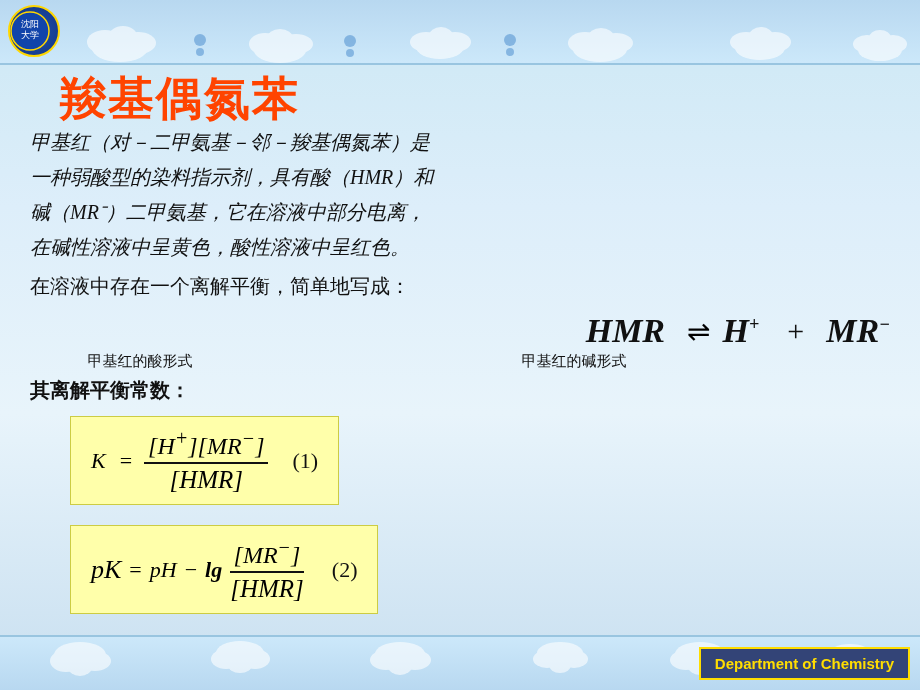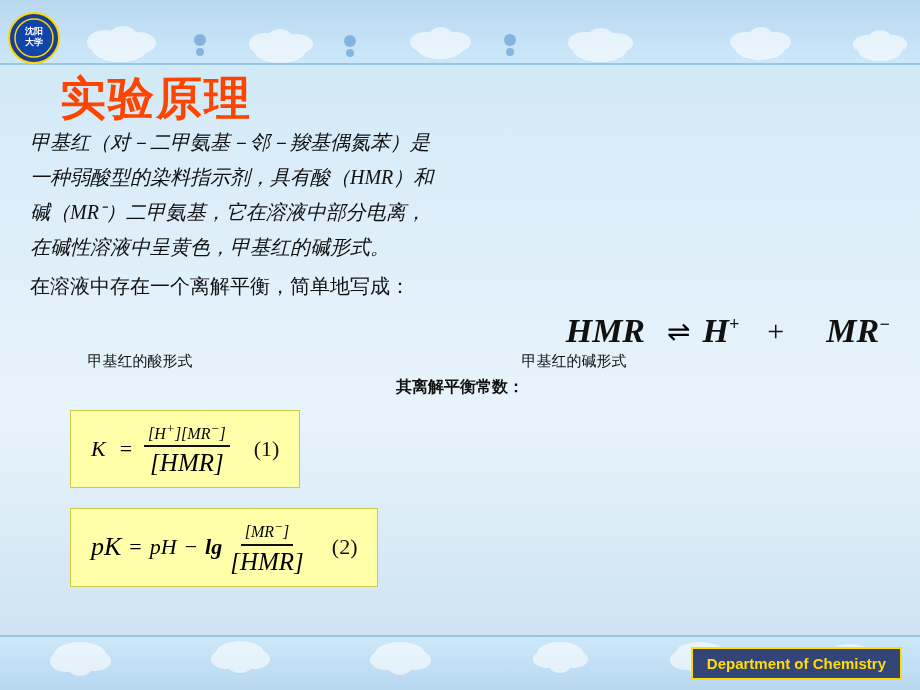--- a/index.html
+++ b/index.html
@@ -39,33 +39,33 @@
       left: 0;
       width: 100%;
       height: 55px;
       background: linear-gradient(180deg, #cce8fa 0%, #b8d8f0 100%);
       border-top: 2px solid #99c5e0;
     }
 
     
     .logo {
       position: absolute;
-      top: 12px;
+      top: 5px;
       left: 8px;
       width: 52px;
       height: 52px;
       border-radius: 50%;
       background: radial-gradient(circle, #2255aa, #113388);
       border: 2px solid #ffd700;
       display: flex;
       align-items: center;
-      justify-content: center;
+      justify-content: flex-start;
       color: white;
       font-size: 18px;
-      font-weight: bold;
+      font-weight: normal;
     }
 
     .logo-inner {
       display: flex;
       flex-direction: column;
       align-items: center;
       line-height: 1;
     }
 
     
@@ -166,26 +166,25 @@
       align-items: center;
       font-size: 15px;
       color: #111;
       margin-bottom: 6px;
       font-family: "SimSun", "STSong", serif;
       gap: 12px;
     }
 
     
     .para3 {
-      font-size: 16px;
+      font-size: 20px;
       color: #111;
       margin-bottom: 6px;
       font-family: "SimSun", "STSong", serif;
       font-weight: bold;
-      text-align: center;
     }
 
     
     .formula-box {
       background: #ffffaa;
       border: 1px solid #cccc44;
       display: inline-block;
       padding: 10px 20px;
       margin: 6px 0 6px 40px;
       font-family: "Times New Roman", serif;
@@ -202,21 +201,21 @@
       flex-direction: column;
       align-items: center;
       vertical-align: middle;
       margin: 0 4px;
     }
 
     .frac-num {
       border-bottom: 2px solid #111;
       padding: 0 4px 2px 4px;
       font-style: italic;
-      font-size: 16px;
+      font-size: 24px;
     }
 
     .frac-den {
       padding: 2px 4px 0 4px;
       font-style: italic;
       font-size: 25px;
     }
 
     .eq-number {
       font-size: 22px;
@@ -232,21 +231,21 @@
 
     .formula-eq {
       font-size: 22px;
       margin: 0 6px;
     }
 
     
     .dept-badge {
       position: absolute;
       bottom: 10px;
-      right: 18px;
+      right: 10px;
       background: #334477;
       color: #ffdd00;
       font-size: 15px;
       font-weight: bold;
       font-family: Arial, sans-serif;
       padding: 6px 14px;
       border: 2px solid #ffdd00;
     }
   </style>
 </head>
@@ -304,39 +303,39 @@
   <div class="logo">
     <div class="logo-inner">
       <svg width="40" height="40" viewBox="0 0 40 40">
         <circle cx="20" cy="20" r="19" fill="#1144aa" stroke="#ffd700" stroke-width="1.5"></circle>
         <text x="20" y="16" text-anchor="middle" fill="white" font-size="9" font-family="sans-serif">沈阳</text>
         <text x="20" y="27" text-anchor="middle" fill="white" font-size="9" font-family="sans-serif">大学</text>
       </svg>
     </div>
   </div>
 
-  <div class="title">实验原理</div>
+  <div class="title">羧基偶氮苯</div>
 
   <div class="content">
 
     <div class="para1">
       <span>甲基红（对－二甲氨基－邻－羧基偶氮苯）是</span><br>
       <span>一种弱酸型的染料指示剂，具有酸（HMR）和</span><br>
       <span>碱（MR⁻）二甲氨基，它在溶液中部分电离，</span><br>
-      <span>在碱性溶液中呈黄色，甲基红的碱形式。</span>
+      <span>在碱性溶液中呈黄色，酸性溶液中呈红色。</span>
     </div>
 
     <div class="para2">在溶液中存在一个离解平衡，简单地写成：</div>
 
     <div class="equation-row">
       <span class="eq-hmr" style="font-style:italic; font-weight:bold;">HMR</span>
       <span style="font-size:28px; margin:0 14px; letter-spacing:-2px;">⇌</span>
       <span class="eq-h" style="font-style:italic; font-weight:bold;">H<sup style="font-size:18px;">+</sup></span>
       <span class="eq-plus" style="margin:0 22px; font-size:30px;">+</span>
-      <span class="eq-mr" style="font-weight:bold;margin-left:20px;">MR<sup style="font-size:18px;">−</sup></span>
+      <span class="eq-mr" style="font-weight:bold;">MR<sup style="font-size:18px;">−</sup></span>
     </div>
 
     <div class="eq-labels">
       <span style="width:220px; text-align:center; display:inline-block;">甲基红的酸形式</span>
       <span style="width:200px; display:inline-block;"></span>
       <span style="width:200px; text-align:center; display:inline-block;">甲基红的碱形式</span>
     </div>
 
     <div class="para3">其离解平衡常数：</div>
 

